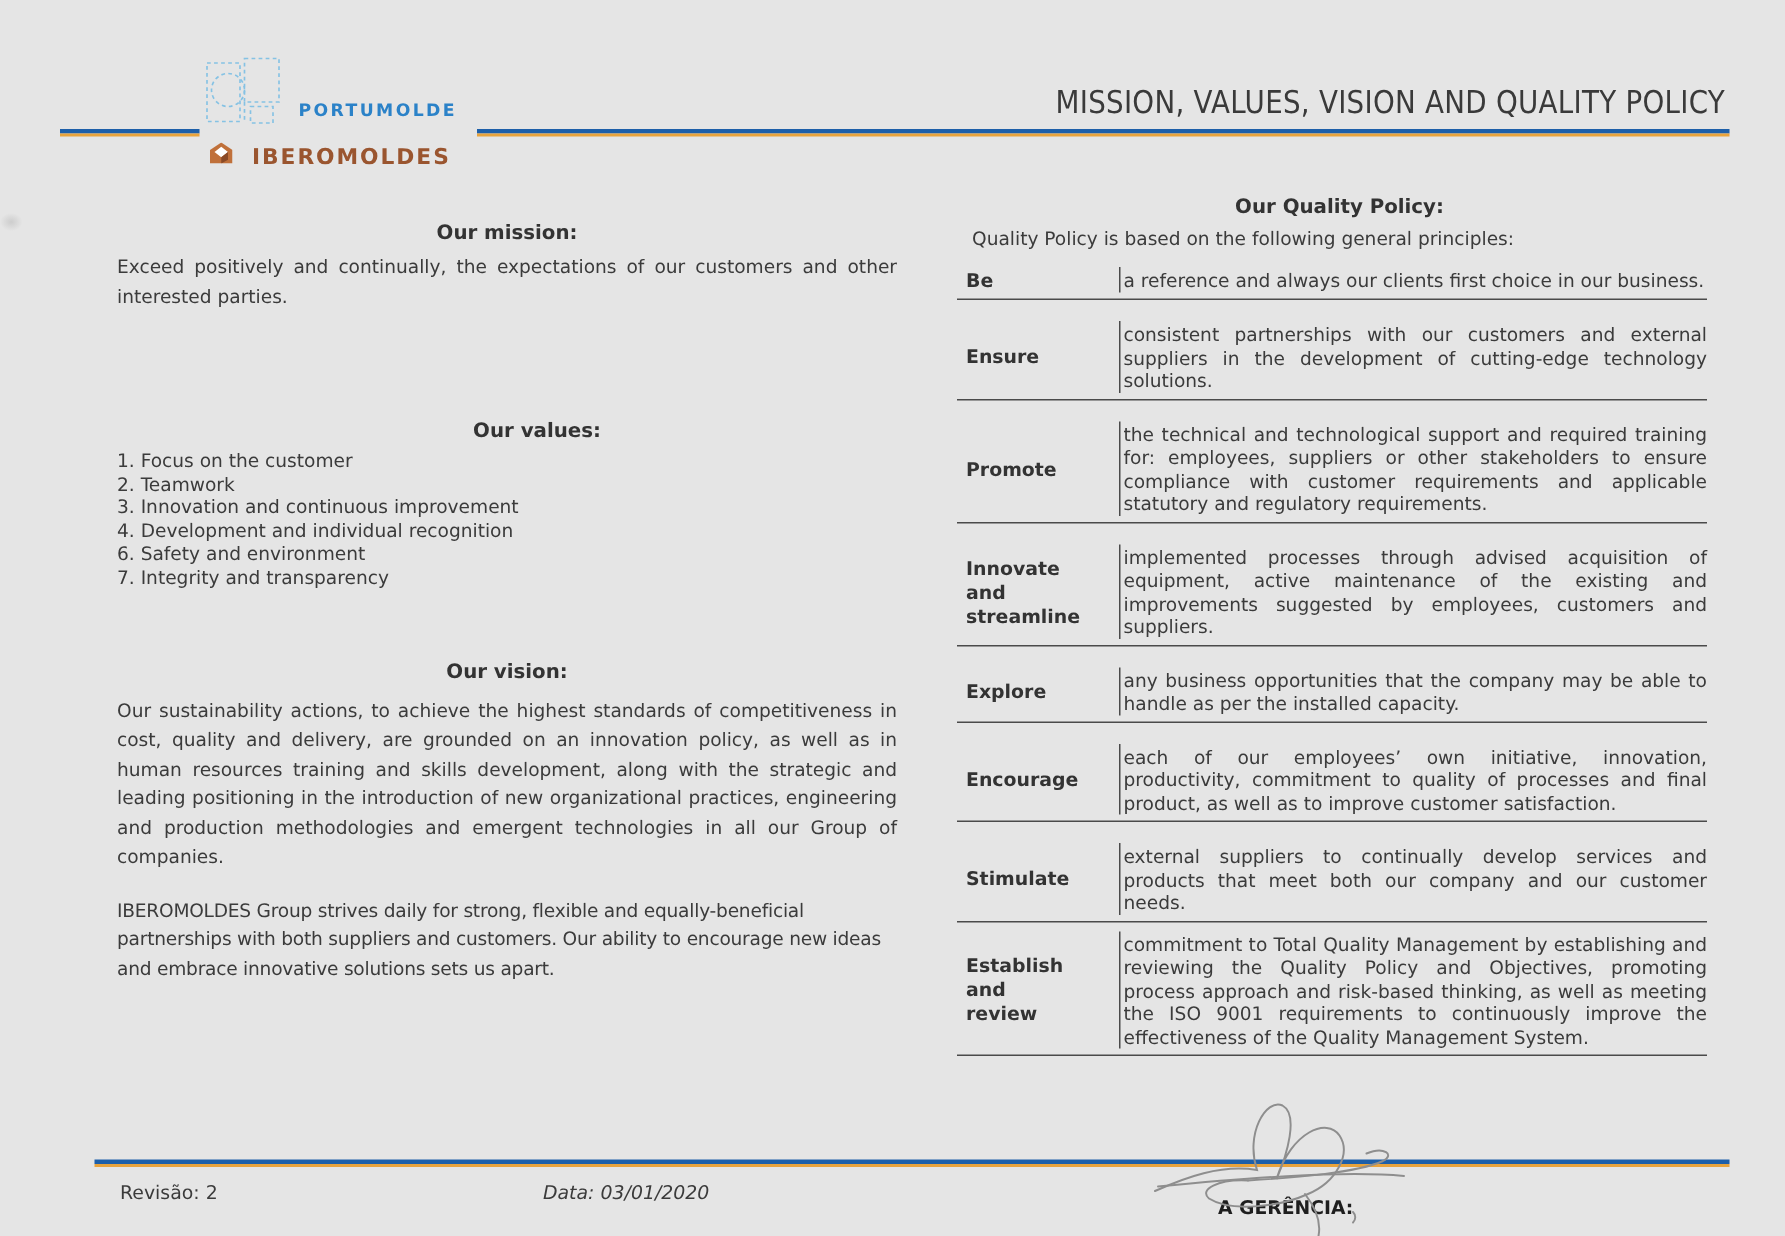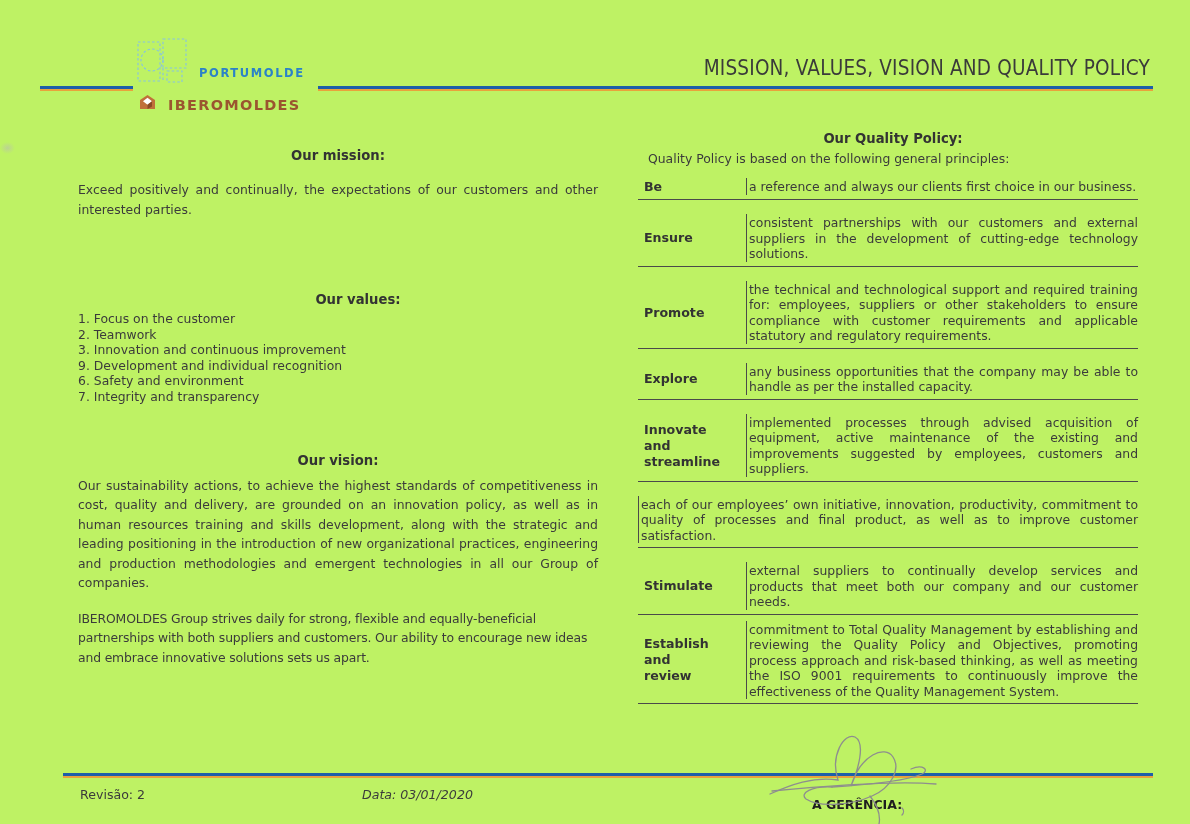--- a/index.html
+++ b/index.html
@@ -1,18 +1,18 @@
 <!DOCTYPE html>
 <html><head>
 <meta charset="utf-8">
 <style>
   * { margin:0; padding:0; box-sizing:border-box; }
   html,body { background:#ffffff; }
   .page {
-    position:relative; width:1190px; height:824px; background:#bef264;
+    position:relative; width:1190px; height:824px; background:#e5e5e5;
     font-family:"DejaVu Sans","Liberation Sans",sans-serif; color:#3b3b3b; overflow:hidden;
   }
 
   
   .logo-mark { position:absolute; left:136px; top:37px; }
   .brand-portumolde {
     position:absolute; left:199px; top:66px; font-size:11.5px; font-weight:bold;
     letter-spacing:1.6px; color:#2b82c8;
   }
   .rule { position:absolute; height:5px; }
@@ -29,21 +29,21 @@
   .page-title {
     position:absolute; right:40px; top:56px; width:680px; text-align:right;
     font-size:21px; color:#3a3a3a; letter-spacing:.2px;
     transform:scaleX(.88); transform-origin:right center; white-space:nowrap;
   }
 
   
   .left-col { position:absolute; left:78px; top:148px; width:520px; }
   .sec-heading { font-size:13.2px; font-weight:bold; color:#333333;text-align:center; }
   .para { font-size:12.4px; line-height:19.5px; text-align:justify; color:#3b3b3b; }
-  .mission-text { margin-top:17px; }
+  .mission-text { margin-top:5px; }
   .values-heading { margin-top:73px;margin-left:40px; }
   .values-list { margin-top:4px; font-size:12.4px; line-height:15.6px; }
   .vision-heading { margin-top:48px; }
   .vision-p1 { margin-top:8px; }
   .vision-p2 { margin-top:16px; text-align:left; letter-spacing:-.15px; }
 
   
   .right-col { position:absolute; left:638px; top:131px; width:500px; }
   .right-col .sec-heading, .qp-intro { padding-left:10px; }
   .qp-intro { margin-top:5px; font-size:12.4px; }
@@ -117,21 +117,21 @@
 
   <div class="left-col">
     <div class="sec-heading">Our mission:</div>
     <div class="para mission-text">Exceed positively and continually, the expectations of our customers and other interested parties.</div>
 
     <div class="sec-heading values-heading">Our values:</div>
     <div class="values-list">
       <div>1. Focus on the customer</div>
       <div>2. Teamwork</div>
       <div>3. Innovation and continuous improvement</div>
-      <div>9. Development and individual recognition</div>
+      <div>4. Development and individual recognition</div>
       <div>6. Safety and environment</div>
       <div>7. Integrity and transparency</div>
     </div>
 
     <div class="sec-heading vision-heading">Our vision:</div>
     <div class="para vision-p1">Our sustainability actions, to achieve the highest standards of competitiveness in cost, quality and delivery, are grounded on an innovation policy, as well as in human resources training and skills development, along with the strategic and leading positioning in the introduction of new organizational practices, engineering and production methodologies and emergent technologies in all our Group of companies.</div>
     <div class="para vision-p2">IBEROMOLDES Group strives daily for strong, flexible and equally-beneficial partnerships with both suppliers and customers. Our ability to encourage new ideas and embrace innovative solutions sets us apart.</div>
   </div>
 
   <div class="right-col">
@@ -145,28 +145,29 @@
       </div>
       <div class="prow">
         <div class="pkey">Ensure</div>
         <div class="pdesc">consistent partnerships with our customers and external suppliers in the development of cutting-edge technology solutions.</div>
       </div>
       <div class="prow">
         <div class="pkey">Promote</div>
         <div class="pdesc">the technical and technological support and required training for: employees, suppliers or other stakeholders to ensure compliance with customer requirements and applicable statutory and regulatory requirements.</div>
       </div>
       <div class="prow">
+        <div class="pkey">Innovate and streamline</div>
+        <div class="pdesc">implemented processes through advised acquisition of equipment, active maintenance of the existing and improvements suggested by employees, customers and suppliers.</div>
+      </div>
+      <div class="prow">
         <div class="pkey">Explore</div>
         <div class="pdesc">any business opportunities that the company may be able to handle as per the installed capacity.</div>
       </div>
       <div class="prow">
-        <div class="pkey">Innovate and streamline</div>
-        <div class="pdesc">implemented processes through advised acquisition of equipment, active maintenance of the existing and improvements suggested by employees, customers and suppliers.</div>
-      </div>
-      <div class="prow">
+        <div class="pkey">Encourage</div>
         <div class="pdesc">each of our employees’ own initiative, innovation, productivity, commitment to quality of processes and final product, as well as to improve customer satisfaction.</div>
       </div>
       <div class="prow">
         <div class="pkey">Stimulate</div>
         <div class="pdesc">external suppliers to continually develop services and products that meet both our company and our customer needs.</div>
       </div>
       <div class="prow">
         <div class="pkey">Establish and review</div>
         <div class="pdesc">commitment to Total Quality Management by establishing and reviewing the Quality Policy and Objectives, promoting process approach and risk-based thinking, as well as meeting the ISO 9001 requirements to continuously improve the effectiveness of the Quality Management System.</div>
       </div>

